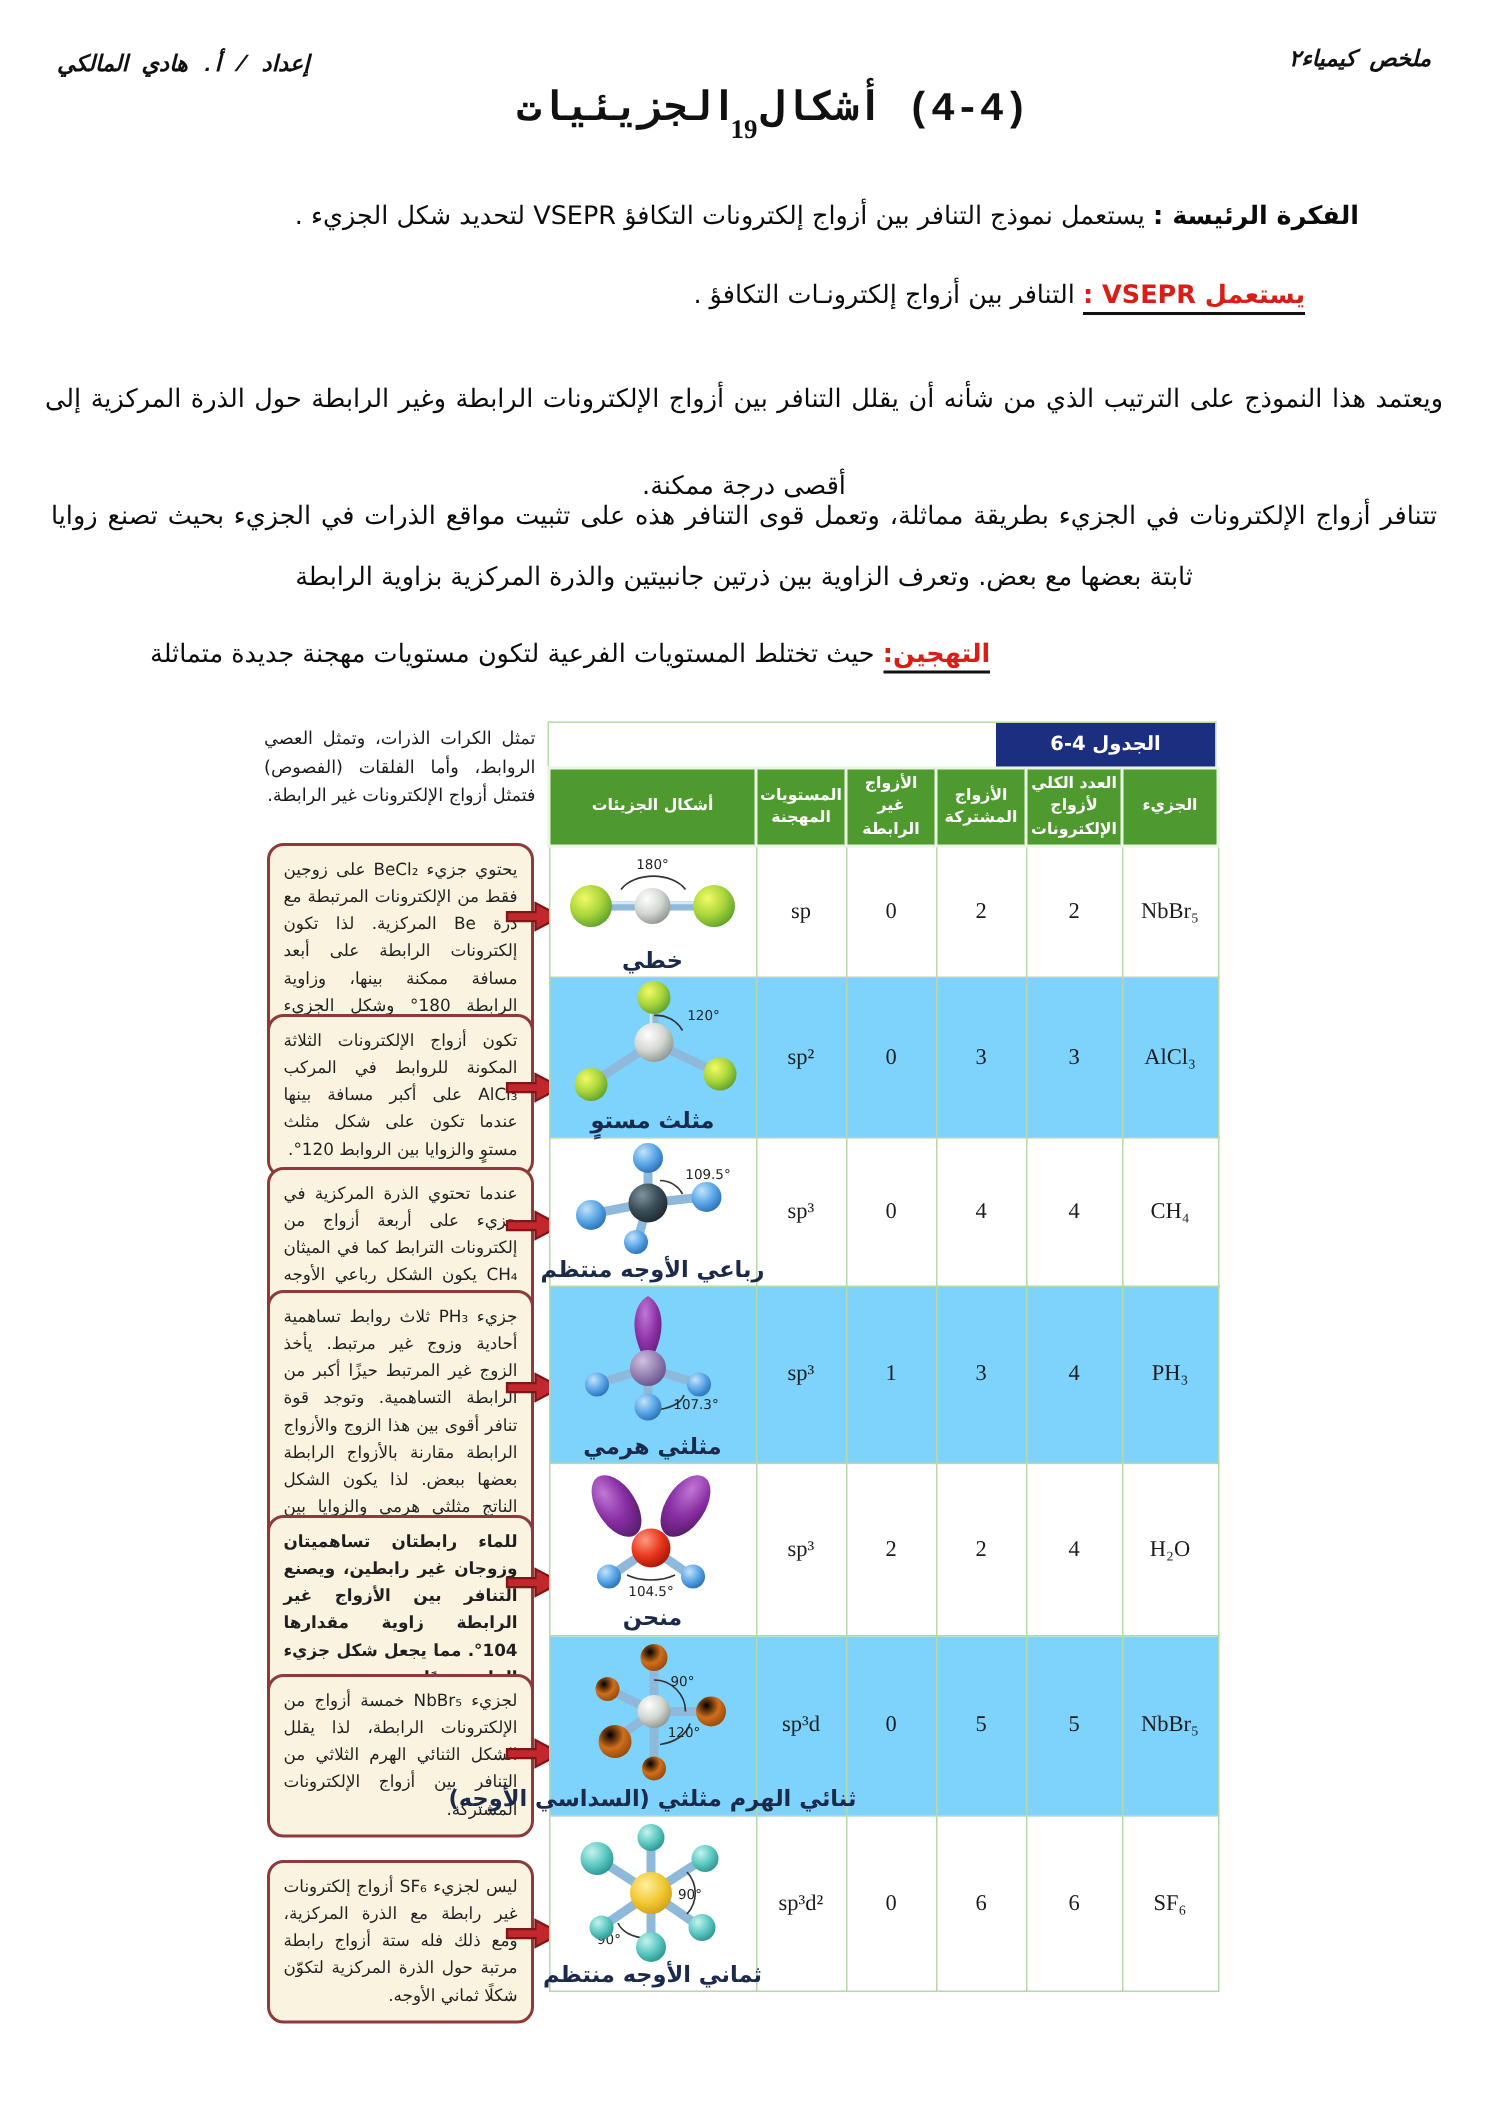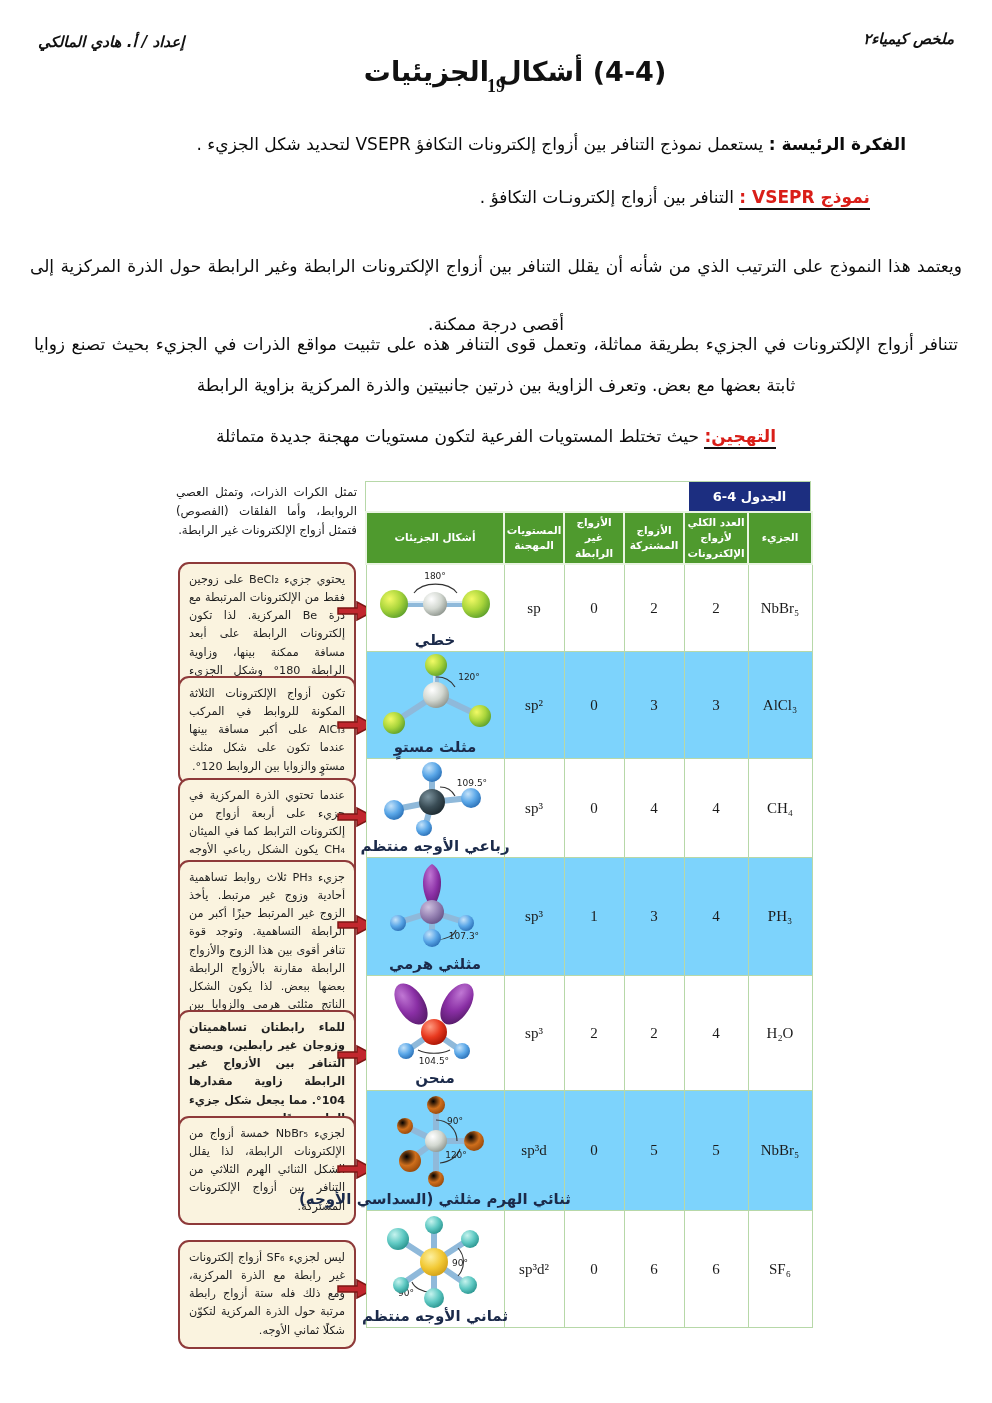--- a/index.html
+++ b/index.html
@@ -2,57 +2,57 @@
 <html lang="ar"><head>
 <meta charset="utf-8">
 <style>
   * { margin:0; padding:0; box-sizing:border-box; }
   html,body { background:#ffffff; }
   body {
     width:992px; height:1403px; position:relative;
     font-family:"DejaVu Sans", sans-serif; color:#111;
     overflow:hidden;
   }
-  .rtl { direction:rtl; unicode-bidi:plaintext; }
+  .rtl { direction:rtl; unicode-bidi:plaintext;font-family:Liberation Mono, monospace; }
 
   
   .hdr-left  { position:absolute; top:33px; left:38px;  font-size:15px; font-weight:bold; font-style:italic; }
   .hdr-center{ position:absolute; top:28px; left:0; right:0; text-align:center;
                font-family:"Liberation Serif", serif; font-size:18px; font-weight:bold;margin-top:48px; }
   .hdr-right { position:absolute; top:30px; right:38px; font-size:15px; font-weight:bold; font-style:italic; }
   .page-title{ position:absolute; top:56px; left:0; right:0; text-align:center;
                font-size:27px; font-weight:bold;padding-left:38px; }
 
   
   .para { position:absolute; direction:rtl; font-size:17px; color:#0b0b0b; }
   .p1 { top:131px; right:86px;  left:142px; text-align:right; line-height:1.55; }
   .p2 { top:187px; right:122px; left:300px; text-align:right; white-space:nowrap; }
   .p3 { top:237px; right:30px;  left:30px;  text-align:justify; text-align-last:center; line-height:58px; }
   .p4 { top:324px; right:34px;  left:34px;  text-align:justify; text-align-last:center; line-height:41px; }
-  .p5 { top:426px; right:100px; left:100px; text-align:center; }
+  .p5 { top:426px; right:100px; left:100px; text-align:left; }
   .lbl-bold { font-weight:bold; }
   .lbl-red  { font-weight:bold; color:#d91e18; border-bottom:2.5px solid #111; padding-bottom:1px; }
 
   
   .legend-note { position:absolute; left:176px; top:483px; width:181px;
                  direction:rtl; text-align:justify; font-size:11.8px; line-height:1.6; color:#1a1a1a; }
   .callout { position:absolute; left:178px; width:178px;
              background:#faf3df; border:2px solid #8e3a3a; border-radius:11px;
              padding:7px 9px; direction:rtl; text-align:justify;
              font-size:11.2px; line-height:1.62; color:#1f1f1f; }
   .c1 { top:562px; } .c2 { top:676px; } .c3 { top:778px; } .c4 { top:860px; }
   .c5 { top:1010px;font-weight:bold; } .c6 { top:1116px; } .c7 { top:1240px; }
   .arrow { position:absolute; left:336px; width:40px; height:22px; }
   .a1 { top:600px; } .a2 { top:714px; } .a3 { top:806px; } .a4 { top:914px; }
   .a5 { top:1044px; } .a6 { top:1158px; } .a7 { top:1278px; }
 
   
   .tablewrap { position:absolute; left:365px; top:481px; width:446px; }
   .ttl-row { display:flex; direction:rtl; height:30px; border:1px solid #b7d8a8; border-bottom:none; background:#fff; }
-  .ttl-badge { width:121px; background:#1c2e80; color:#fff; font-weight:bold; font-size:13px;
+  .ttl-badge { width:146px; background:#1c2e80; color:#fff; font-weight:bold; font-size:13px;
                display:flex; align-items:center; justify-content:center; direction:rtl; }
   .ttl-text { flex:1; display:flex; align-items:center; justify-content:flex-start;
               direction:rtl; padding-right:10px; color:#1c2e80; font-weight:bold; font-size:13px; }
   table.shapes { border-collapse:collapse; width:446px; direction:rtl; table-layout:fixed; }
   table.shapes td, table.shapes th { border:1px solid #b7d8a8; }
   table.shapes th { background:#4f9a2e; color:#fff; font-size:10.5px; font-weight:bold;
                     border:2px solid #e9f4e2; padding:2px 1px; line-height:1.45; }
   table.shapes td { text-align:center; vertical-align:middle;
                     font-family:"Liberation Serif", serif; font-size:15px; color:#1b1b1b; }
   tr.even td { background:#7dd3fc; }
@@ -131,21 +131,21 @@
 <div class="hdr-left rtl">إعداد / أ. هادي المالكي</div>
 <div class="hdr-center">19</div>
 <div class="hdr-right rtl">ملخص كيمياء٢</div>
 <div class="page-title rtl">(4-4) أشكال الجزيئيات</div>
 
 <div class="para p1">
   <span class="lbl-bold">الفكرة الرئيسة :</span>
   <span>يستعمل نموذج التنافر بين أزواج إلكترونات التكافؤ VSEPR لتحديد شكل الجزيء .</span>
 </div>
 <div class="para p2">
-  <span class="lbl-red">نموذج VSEPR :</span>
+  <span class="lbl-red">يستعمل VSEPR :</span>
   <span>التنافر بين أزواج إلكترونـات التكافؤ .</span>
 </div>
 <div class="para p3">ويعتمد هذا النموذج على الترتيب الذي من شأنه أن يقلل التنافر بين أزواج الإلكترونات الرابطة وغير الرابطة حول الذرة المركزية إلى أقصى درجة ممكنة.</div>
 <div class="para p4">تتنافر أزواج الإلكترونات في الجزيء بطريقة مماثلة، وتعمل قوى التنافر هذه على تثبيت مواقع الذرات في الجزيء بحيث تصنع زوايا ثابتة بعضها مع بعض. وتعرف الزاوية بين ذرتين جانبيتين والذرة المركزية بزاوية الرابطة</div>
 <div class="para p5">
   <span class="lbl-red">التهجين:</span>
   <span>حيث تختلط المستويات الفرعية لتكون مستويات مهجنة جديدة متماثلة</span>
 </div>
 
 <div class="legend-note">تمثل الكرات الذرات، وتمثل العصي الروابط، وأما الفلقات (الفصوص) فتمثل أزواج الإلكترونات غير الرابطة.</div>

